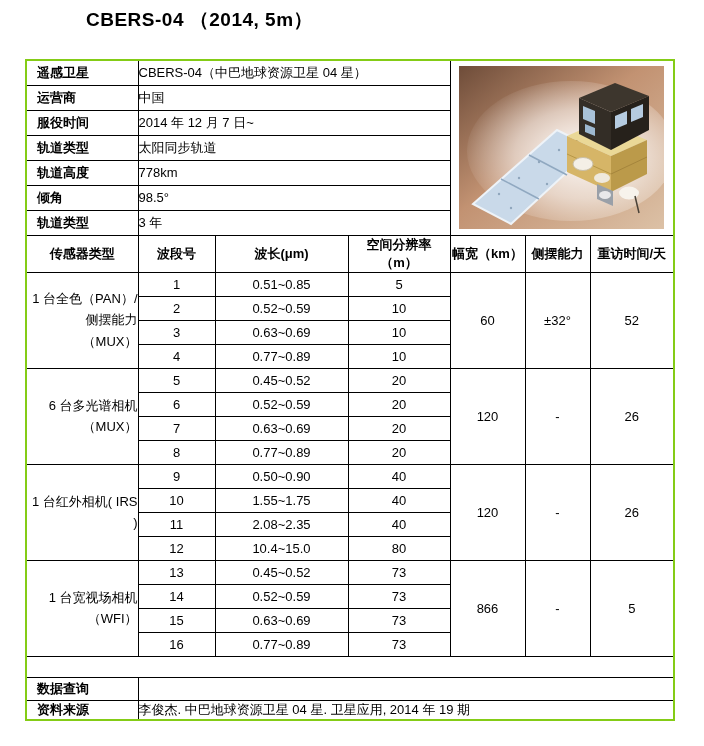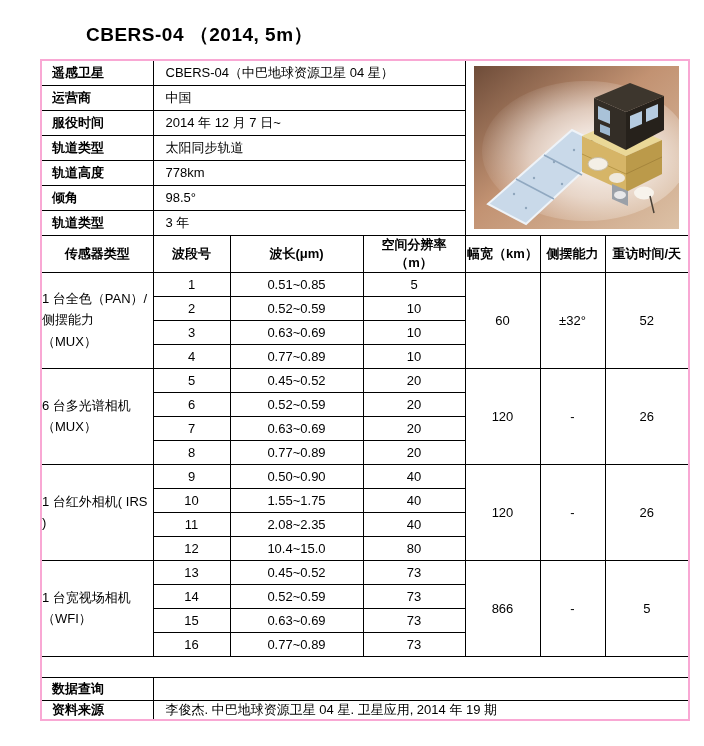--- a/index.html
+++ b/index.html
@@ -2,39 +2,39 @@
 <html><head>
 <meta charset="utf-8">
 <style>
   html,body { margin:0; padding:0; background:#ffffff; }
   .page {
     position:relative; width:704px; height:746px; background:#ffffff;
     font-family:"Liberation Sans","DejaVu Sans",sans-serif; color:#000;
     overflow:hidden;
   }
   .doc-title {
-    position:absolute; left:86px; top:22px;
+    position:absolute; left:86px; top:7px;
     font-size:19px; font-weight:700; letter-spacing:.5px; white-space:nowrap;
   }
   table.main {
-    position:absolute; left:40px; top:59px; width:648px;
+    position:absolute; left:25px; top:59px; width:648px;
     border-collapse:collapse; table-layout:fixed;
-    border:2px solid #f9a8d4;
+    border:2px solid #84cc16;
   }
   td, th { border:1px solid #000; padding:0; font-size:13px; overflow:hidden; vertical-align:middle; }
   tr.info-row  { height:25px; }
   tr.head-row  { height:25px; }
   tr.band-row  { height:24px; }
   tr.spacer-row{ height:21px; }
   tr.foot-row  { height:23px;margin-top:20px; }
   .lbl { font-weight:700; text-align:left; padding-left:10px; }
-  .val { text-align:left; padding-left:12px; }
+  .val { text-align:left; }
   th   { font-weight:700; text-align:center; font-size:13px; }
   .c   { text-align:center; }
-  .type-cell { text-align:left; line-height:1.65;margin-left:32px; }
+  .type-cell { text-align:right; line-height:1.65;margin-left:32px; }
   .img-cell  { text-align:center; vertical-align:middle; padding:0; }
   .sat-frame { display:inline-block; line-height:0; margin-top:2px; }
 </style>
 </head>
 <body>
 
 <div class="page">
 
   <div class="doc-title">CBERS-04 （2014, 5m）</div>
 

